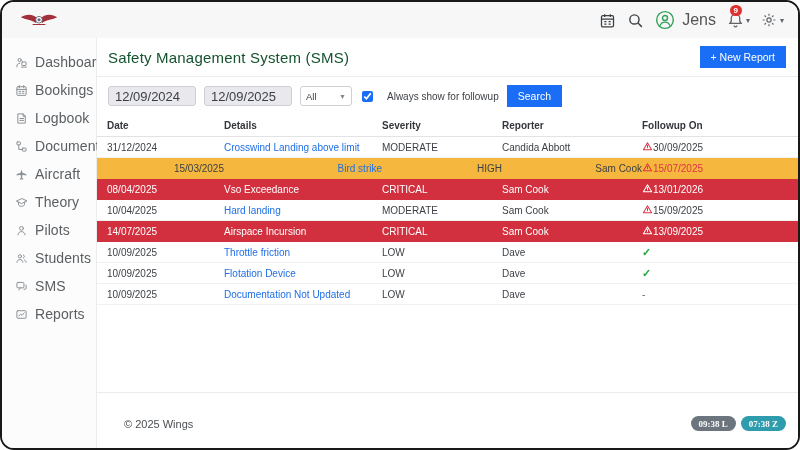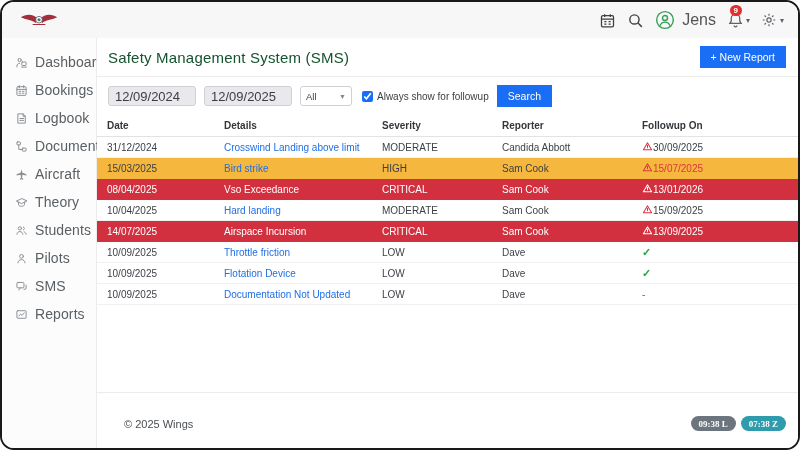--- a/index.html
+++ b/index.html
@@ -65,33 +65,33 @@
   .filters input[type=text] {
     width:88px; height:20px; background:#e9e9ed; border:1px solid #cfcfd4; border-radius:3px;
     font-size:13px; color:#3b3f44; padding:0 6px; font-family:inherit;
   }
   .sev-select {
     width:52px; height:20px; background:#fff; border:1px solid #cfcfd4; border-radius:3px;
     font-size:9.5px; color:#3b3f44; display:flex; align-items:center;
     justify-content:space-between; padding:0 5px; cursor:pointer;
   }
   .sev-select .sel-caret { font-size:7px; color:#888; }
-  .chk { display:flex; align-items:center; gap:4px; font-size:10px; color:#3b3f44; cursor:pointer; margin-left:2px; }
+  .chk { display:flex; align-items:center; gap:14px; font-size:10px; color:#3b3f44; cursor:pointer; margin-left:2px; }
   .chk input { width:11px; height:11px; accent-color:var(--accent-blue,#1a6ef5); }
 
   
   .content-area { flex:1; min-height:0; }
   .grid-row {
     display:grid; grid-template-columns:117px 158px 120px 140px auto;
     align-items:center; padding:0 10px; height:21px; font-size:10px; color:#3b3f44;
   }
   .t-head { height:22px; border-bottom:1px solid #e3e3e3; font-weight:bold; color:#33373b; }
   .t-row { border-bottom:1px solid #f1f1f1; cursor:pointer; }
   .t-row .details-link { color:var(--link-blue,#1f6fe5); }
-  .t-row.high { background:var(--row-high,#f5b73e); border-bottom:none; }
+  .t-row.high { background:var(--row-high,#f5b73e); border-bottom:none;text-align:right; }
   .t-row.critical { background:var(--row-critical,#d2303f); border-bottom:none; color:#fff; }
   .t-row.critical .details-link { color:#fff; }
   .fu-cell { display:flex; align-items:center; gap:0; }
   .fu-cell svg { width:11px; height:11px; }
   .fu-warn { color:var(--warning-red,#dc3545); }
   .t-row.high .fu-text { color:var(--warning-red,#dc3545); }
   .t-row.critical .fu-warn, .t-row.critical .fu-text { color:#fff; }
   .fu-check { color:var(--check-green,#28a745); font-size:11px; font-weight:bold; }
   .fu-dash { color:#666; }
 
@@ -215,35 +215,35 @@
             <svg viewBox="0 0 24 24" fill="none" stroke="currentColor" stroke-width="1.8" stroke-linecap="round" stroke-linejoin="round">
               <path d="M12 5 2.5 9.5 12 14l9.5-4.5z"></path>
               <path d="M6.5 11.5V16c0 1.5 2.5 3 5.5 3s5.5-1.5 5.5-3v-4.5"></path>
             </svg>
           </span>
           <span class="s-label">Theory</span>
         </div>
         <div class="side-item">
           <span class="s-icon">
             <svg viewBox="0 0 24 24" fill="none" stroke="currentColor" stroke-width="1.8" stroke-linecap="round" stroke-linejoin="round">
+              <circle cx="12" cy="8" r="3.5"></circle>
+              <path d="M5.5 20c0-3.5 3-6 6.5-6s6.5 2.5 6.5 6"></path>
+            </svg>
+          </span>
+          <span class="s-label">Pilots</span>
+        </div>
+        <div class="side-item">
+          <span class="s-icon">
+            <svg viewBox="0 0 24 24" fill="none" stroke="currentColor" stroke-width="1.8" stroke-linecap="round" stroke-linejoin="round">
               <circle cx="9" cy="8" r="3"></circle>
               <path d="M3.5 19c0-3 2.5-5 5.5-5s5.5 2 5.5 5"></path>
               <path d="M15.5 5.5a3 3 0 0 1 0 5.5M17 14.5c2 .8 3.5 2.4 3.5 4.5"></path>
             </svg>
           </span>
           <span class="s-label">Students</span>
-        </div>
-        <div class="side-item">
-          <span class="s-icon">
-            <svg viewBox="0 0 24 24" fill="none" stroke="currentColor" stroke-width="1.8" stroke-linecap="round" stroke-linejoin="round">
-              <circle cx="12" cy="8" r="3.5"></circle>
-              <path d="M5.5 20c0-3.5 3-6 6.5-6s6.5 2.5 6.5 6"></path>
-            </svg>
-          </span>
-          <span class="s-label">Pilots</span>
         </div>
         <div class="side-item">
           <span class="s-icon">
             <svg viewBox="0 0 24 24" fill="none" stroke="currentColor" stroke-width="1.8" stroke-linecap="round" stroke-linejoin="round">
               <rect x="3.5" y="4.5" width="13" height="10" rx="2"></rect>
               <path d="M7 18.5l3-4"></path>
               <path d="M20.5 9.5V15a2 2 0 0 1-2 2H16.5"></path>
             </svg>
           </span>
           <span class="s-label">SMS</span>

